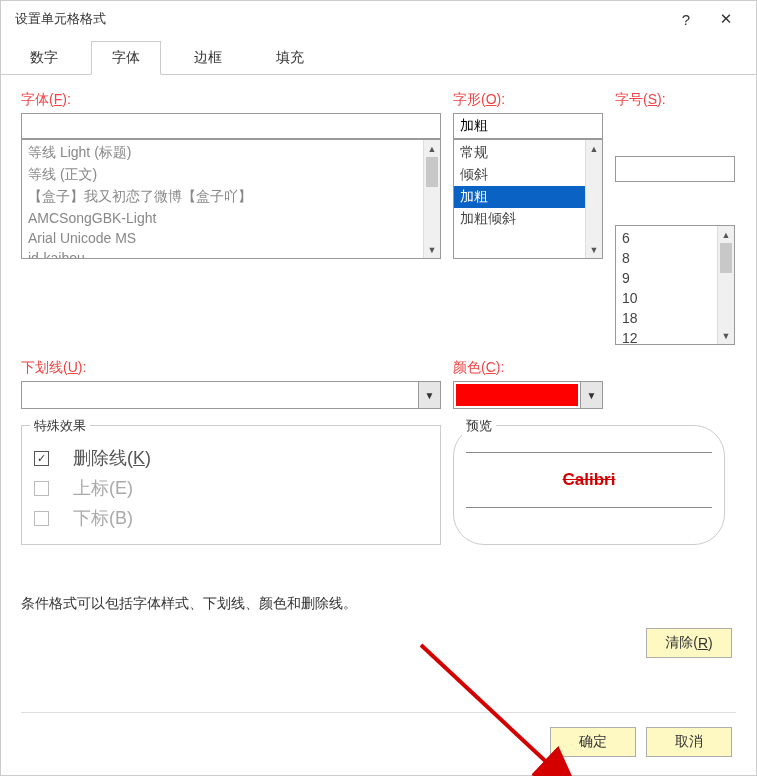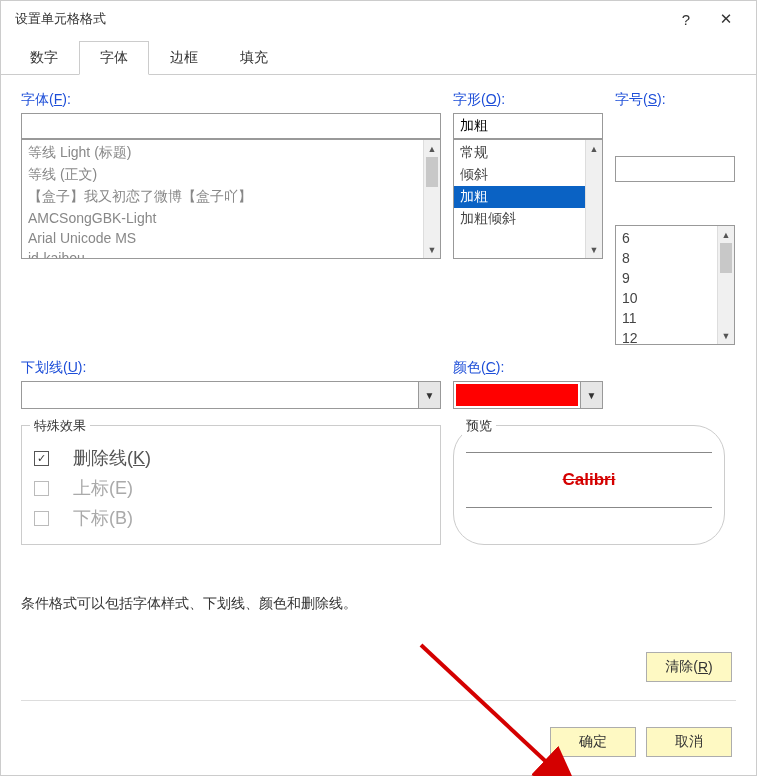--- a/index.html
+++ b/index.html
@@ -35,21 +35,21 @@
   align-items: center;
   justify-content: center;
   font-size: 15px;
   cursor: pointer;
   color: #333;
 }
 .tabs {
   display: flex;
   padding: 4px 8px 0 8px;
   border-bottom: 1px solid #ccc;
-  gap: 0;
+  gap: 12px;
 }
 .tab {
   padding: 7px 20px;
   font-size: 14px;
   color: #333;
   border: 1px solid transparent;
   border-bottom: none;
   cursor: pointer;
   position: relative;
 }
@@ -66,21 +66,21 @@
   flex-direction: column;
 }
 .row1 {
   display: flex;
   gap: 12px;
 }
 .col { display: flex; flex-direction: column; }
 .col.font { width: 420px; }
 .col.style { width: 150px; }
 .col.size { width: 120px; gap: 43px; }
-.label { font-size: 14px; margin-bottom: 4px; color: #1d4ed8; }
+.label { font-size: 14px; margin-bottom: 4px; color: #ef4444; }
 .u { text-decoration: underline; }
 .textinput {
   border: 1px solid #999;
   height: 26px;
   padding: 2px 6px;
   font-size: 14px;
   background: #fff;
   width: 100%;
 }
 .listbox {
@@ -223,22 +223,23 @@
   gap: 18px;
 }
 .footrow {
   display: flex;
   justify-content: flex-end;
   gap: 10px;
   padding-right: 4px;
 }
 .footrow.main {
   border-top: 1px solid #ddd;
-  padding-top: 26px;
+  padding-top: 14px;
   padding-bottom: 10px;
+  margin-top: 36px;
 }
 .btnstd {
   min-width: 86px;
   height: 30px;
   background: #fef9c3;
   border: 1px solid #adadad;
   font-size: 14px;
   cursor: pointer;
   display: flex;
   align-items: center;
@@ -311,21 +312,21 @@
 
       <div class="col size">
         <div class="label">字号(<span class="u">S</span>):</div>
         <input class="textinput" value="" style="">
         <div class="listbox size">
           <div class="items">
             <div class="item">6</div>
             <div class="item">8</div>
             <div class="item">9</div>
             <div class="item">10</div>
-            <div class="item">11</div>
+            <div class="item">18</div>
             <div class="item">12</div>
           </div>
           <div class="scrollbar">
             <div class="sbtn">▲</div>
             <div class="strack">
                 <div class="sthumb"></div>
               </div>
             <div class="sbtn">▼</div>
           </div>
         </div>

